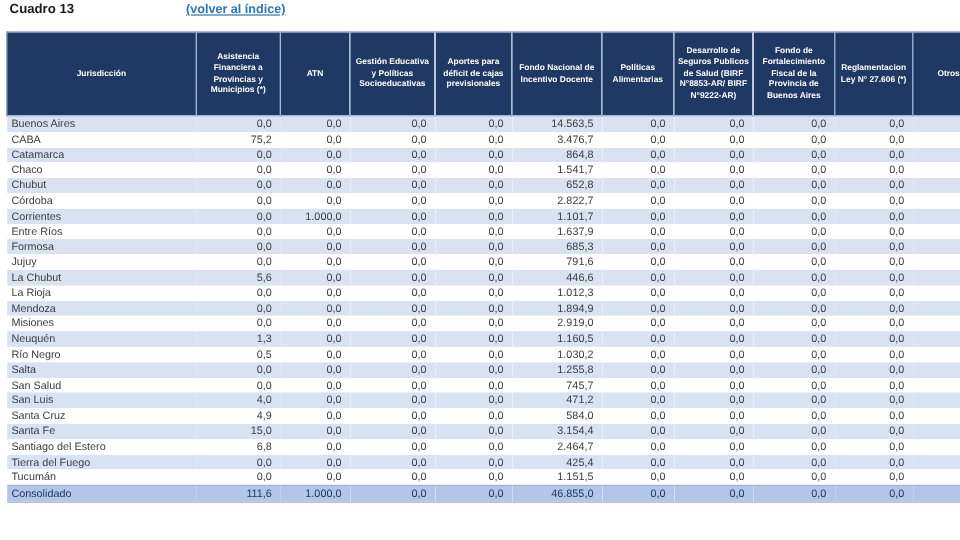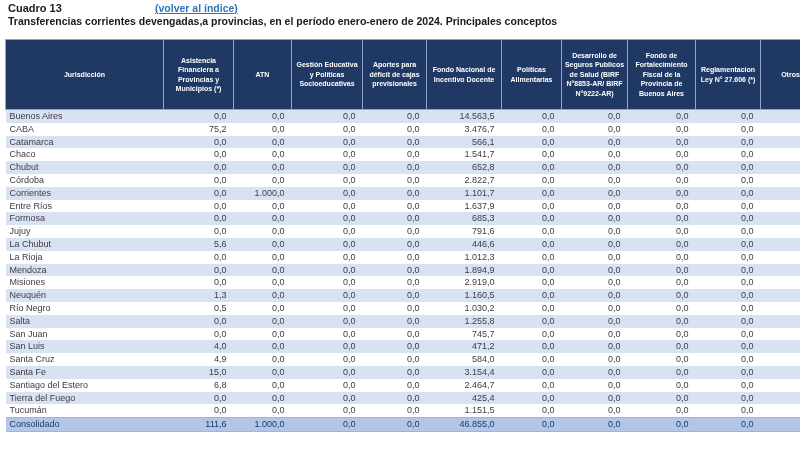--- a/index.html
+++ b/index.html
@@ -33,21 +33,20 @@
   }
   tbody tr.total td{font-weight:normal;color:#1F3864;}
 </style>
 </head>
 <body>
 
 <div class="titles">
   <div class="line1">
     <span class="cuadro">Cuadro 13</span><a class="back-link" href="#">(volver al índice)</a>
   </div>
-  <div class="title2">Transferencias corrientes devengadas,a provincias, en el período enero-enero de 2024. Principales conceptos</div>
 </div>
 
 <table>
   <colgroup id="cols">
       <col style="width: 158px;">
       <col style="width: 70px;">
       <col style="width: 58px;">
       <col style="width: 71px;">
       <col style="width: 64px;">
       <col style="width: 75px;">
@@ -98,21 +97,21 @@
         <td>0,0</td>
         <td>0,0</td>
         <td></td>
       </tr>
       <tr>
         <td class="jur">Catamarca</td>
         <td>0,0</td>
         <td>0,0</td>
         <td>0,0</td>
         <td>0,0</td>
-        <td>566,1</td>
+        <td>864,8</td>
         <td>0,0</td>
         <td>0,0</td>
         <td>0,0</td>
         <td>0,0</td>
         <td></td>
       </tr>
       <tr>
         <td class="jur">Chaco</td>
         <td>0,0</td>
         <td>0,0</td>
@@ -288,21 +287,21 @@
         <td>0,0</td>
         <td>0,0</td>
         <td>1.255,8</td>
         <td>0,0</td>
         <td>0,0</td>
         <td>0,0</td>
         <td>0,0</td>
         <td></td>
       </tr>
       <tr>
-        <td class="jur">San Juan</td>
+        <td class="jur">San Salud</td>
         <td>0,0</td>
         <td>0,0</td>
         <td>0,0</td>
         <td>0,0</td>
         <td>745,7</td>
         <td>0,0</td>
         <td>0,0</td>
         <td>0,0</td>
         <td>0,0</td>
         <td></td>

